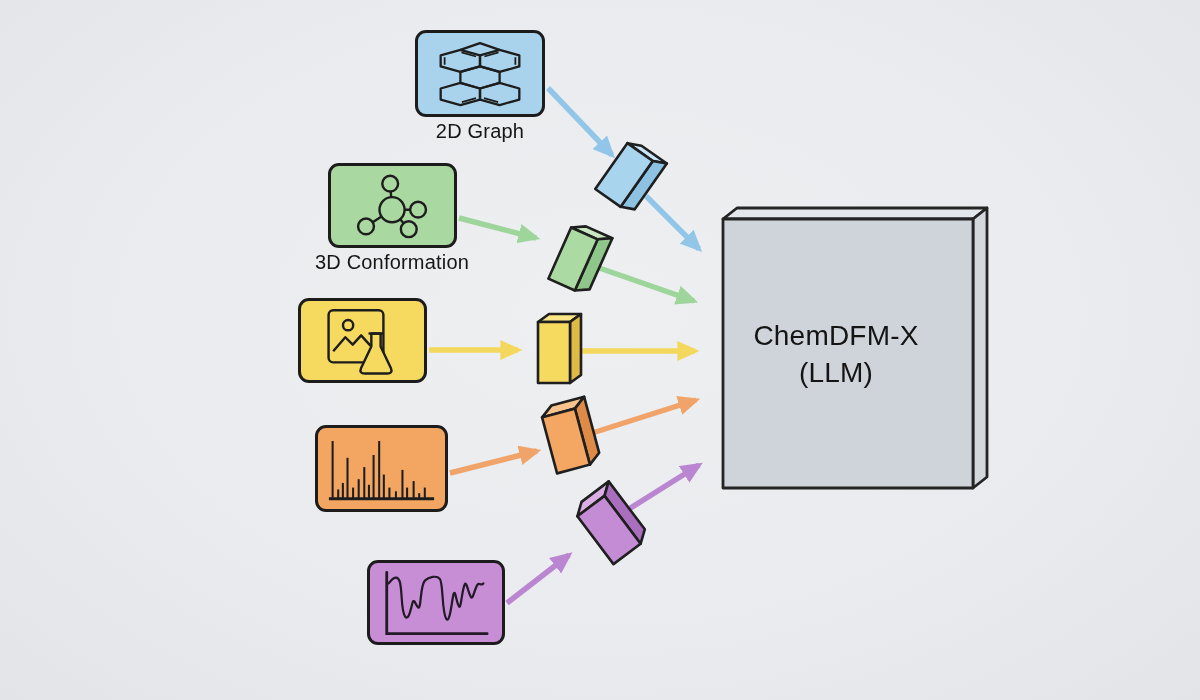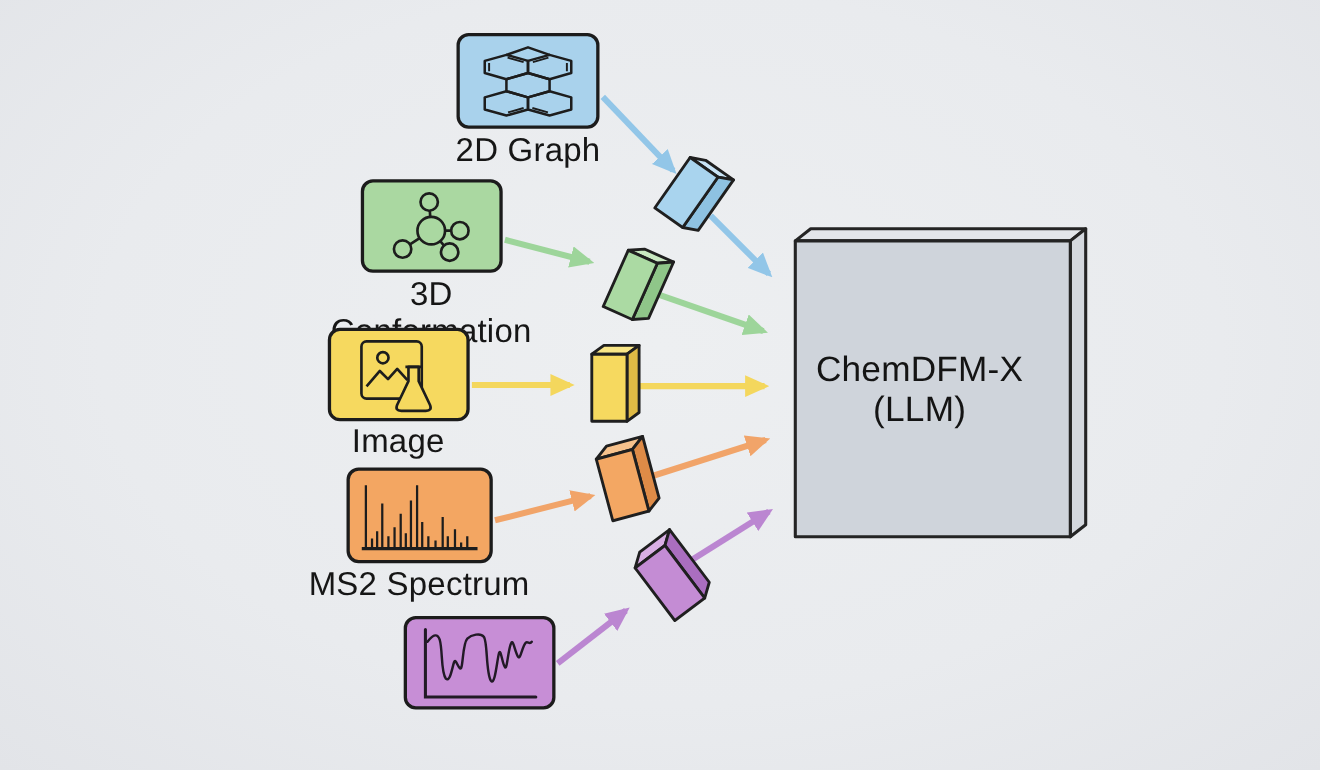--- a/index.html
+++ b/index.html
@@ -8,26 +8,26 @@
     position:relative;width:1200px;height:700px;
     background:radial-gradient(ellipse at 50% 45%, #edeff1 0%, #e9ebee 60%, #e2e4e8 100%);
   }
   .overlay{position:absolute;left:0;top:0;width:1200px;height:700px;}
   .modality-box{
     position:absolute;border:3px solid #1c1c1c;border-radius:11px;
     box-sizing:border-box;display:flex;align-items:center;justify-content:center;
   }
   .modality-label{
     position:absolute;width:220px;text-align:center;
-    font-size:30px;color:#161616;letter-spacing:.2px;
+    font-size:20px;color:#161616;letter-spacing:.2px;
   }
   .decoder-text{
     position:absolute;left:723px;top:219px;width:226px;height:269px;
     display:flex;flex-direction:column;align-items:center;justify-content:center;
-    font-size:32px;line-height:37px;color:#141414;text-align:center;letter-spacing:.2px;
+    font-size:28px;line-height:37px;color:#141414;text-align:center;letter-spacing:.2px;
   }
   svg{display:block;}
 </style>
 </head>
 <body>
 
 <div class="stage">
 
   <svg class="overlay" viewBox="0 0 1200 700">
     <defs>
@@ -125,21 +125,20 @@
 
   <div class="modality-box" style="left: 298px; top: 298px; width: 129px; height: 85px; background-color: rgb(246, 217, 95);">
     <svg width="123" height="79" viewBox="0 0 129 85" fill="none" stroke="#1d1d1d" stroke-width="2.6" stroke-linejoin="round">
       <rect x="28" y="10" width="59" height="56" rx="5"></rect>
       <circle cx="49" cy="26" r="5.5"></circle>
       <path d="M33,54 L46,39 L54,47 L63,37 L73,48"></path>
       <path d="M74,35 L84,35 L84,49 L95,72 Q97.5,78 91,78 L67,78 Q60.5,78 63,72 L74,49 Z" fill="#f6d95f"></path>
       <path d="M71,35 L87,35"></path>
     </svg>
   </div>
-  <div class="modality-label" style="left:252px;top:385px;">Image</div>
 
   <div class="modality-box" style="left: 315px; top: 425px; width: 133px; height: 87px; background-color: rgb(243, 166, 98);">
     <svg width="127" height="81" viewBox="0 0 133 87" fill="none" stroke="#1d1d1d">
       <path stroke-width="3" d="M10,76 L123,76"></path>
       <g stroke-width="2.2">
         <path d="M14,76 V14"></path>
           <path d="M20,76 V66"></path>
           <path d="M25,76 V59"></path>
           <path d="M30,76 V32"></path>
         <path d="M36,76 V64"></path>
@@ -152,21 +151,20 @@
           <path d="M75,76 V64"></path>
         <path d="M82,76 V68"></path>
           <path d="M89,76 V45"></path>
           <path d="M94,76 V64"></path>
           <path d="M101,76 V57"></path>
         <path d="M107,76 V70"></path>
           <path d="M113,76 V64"></path>
       </g>
     </svg>
   </div>
-  <div class="modality-label" style="left:271px;top:515px;">MS2 Spectrum</div>
 
   <div class="modality-box" style="left: 367px; top: 560px; width: 138px; height: 85px; background-color: rgb(199, 142, 214);">
     <svg width="132" height="79" viewBox="0 0 138 85" fill="none" stroke="#221a26" stroke-linecap="round">
       <path stroke-width="3" d="M16,10 L16,76 L124,76"></path>
       <path stroke-width="2.4" d="M18,22 C24,14 28,14 30,20 C33,30 31,52 36,58 C40,62 42,48 44,42 C46,38 47,46 50,48 C53,50 52,24 57,19 C61,15 70,13 73,17 C77,21 75,52 80,60 C84,66 86,40 88,33 C90,28 91,44 94,47 C96,49 97,28 100,23 C102,19 104,34 107,37 C109,39 111,26 114,23 C116,21 118,25 120,22"></path>
     </svg>
   </div>
 
   <div class="decoder-text">
     <span>ChemDFM-X</span>

